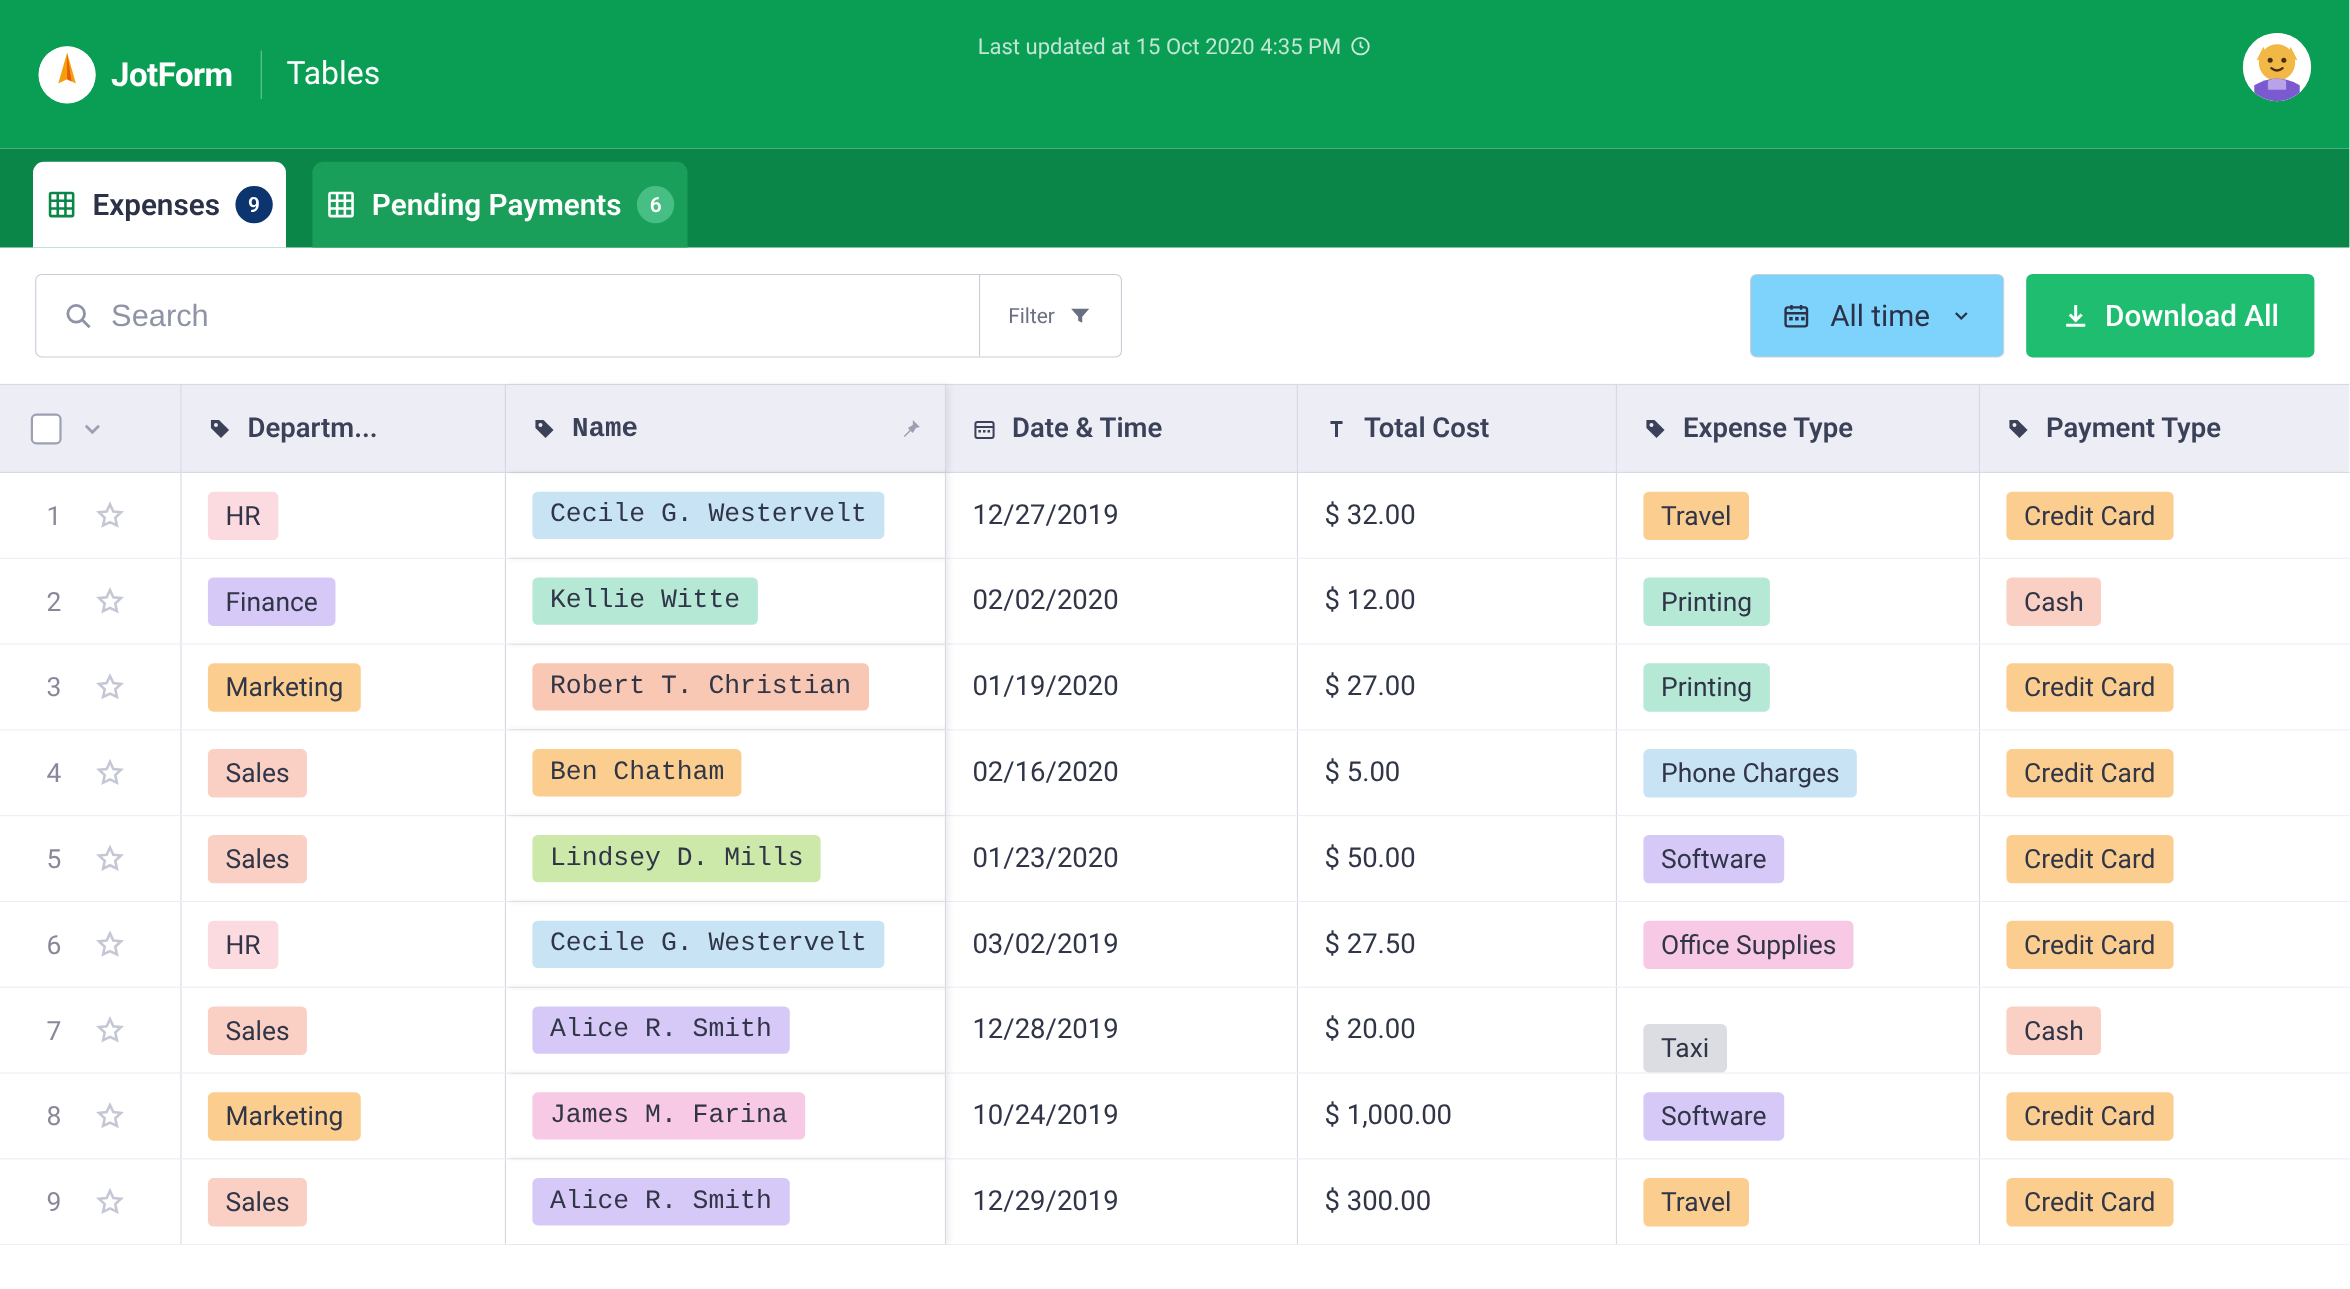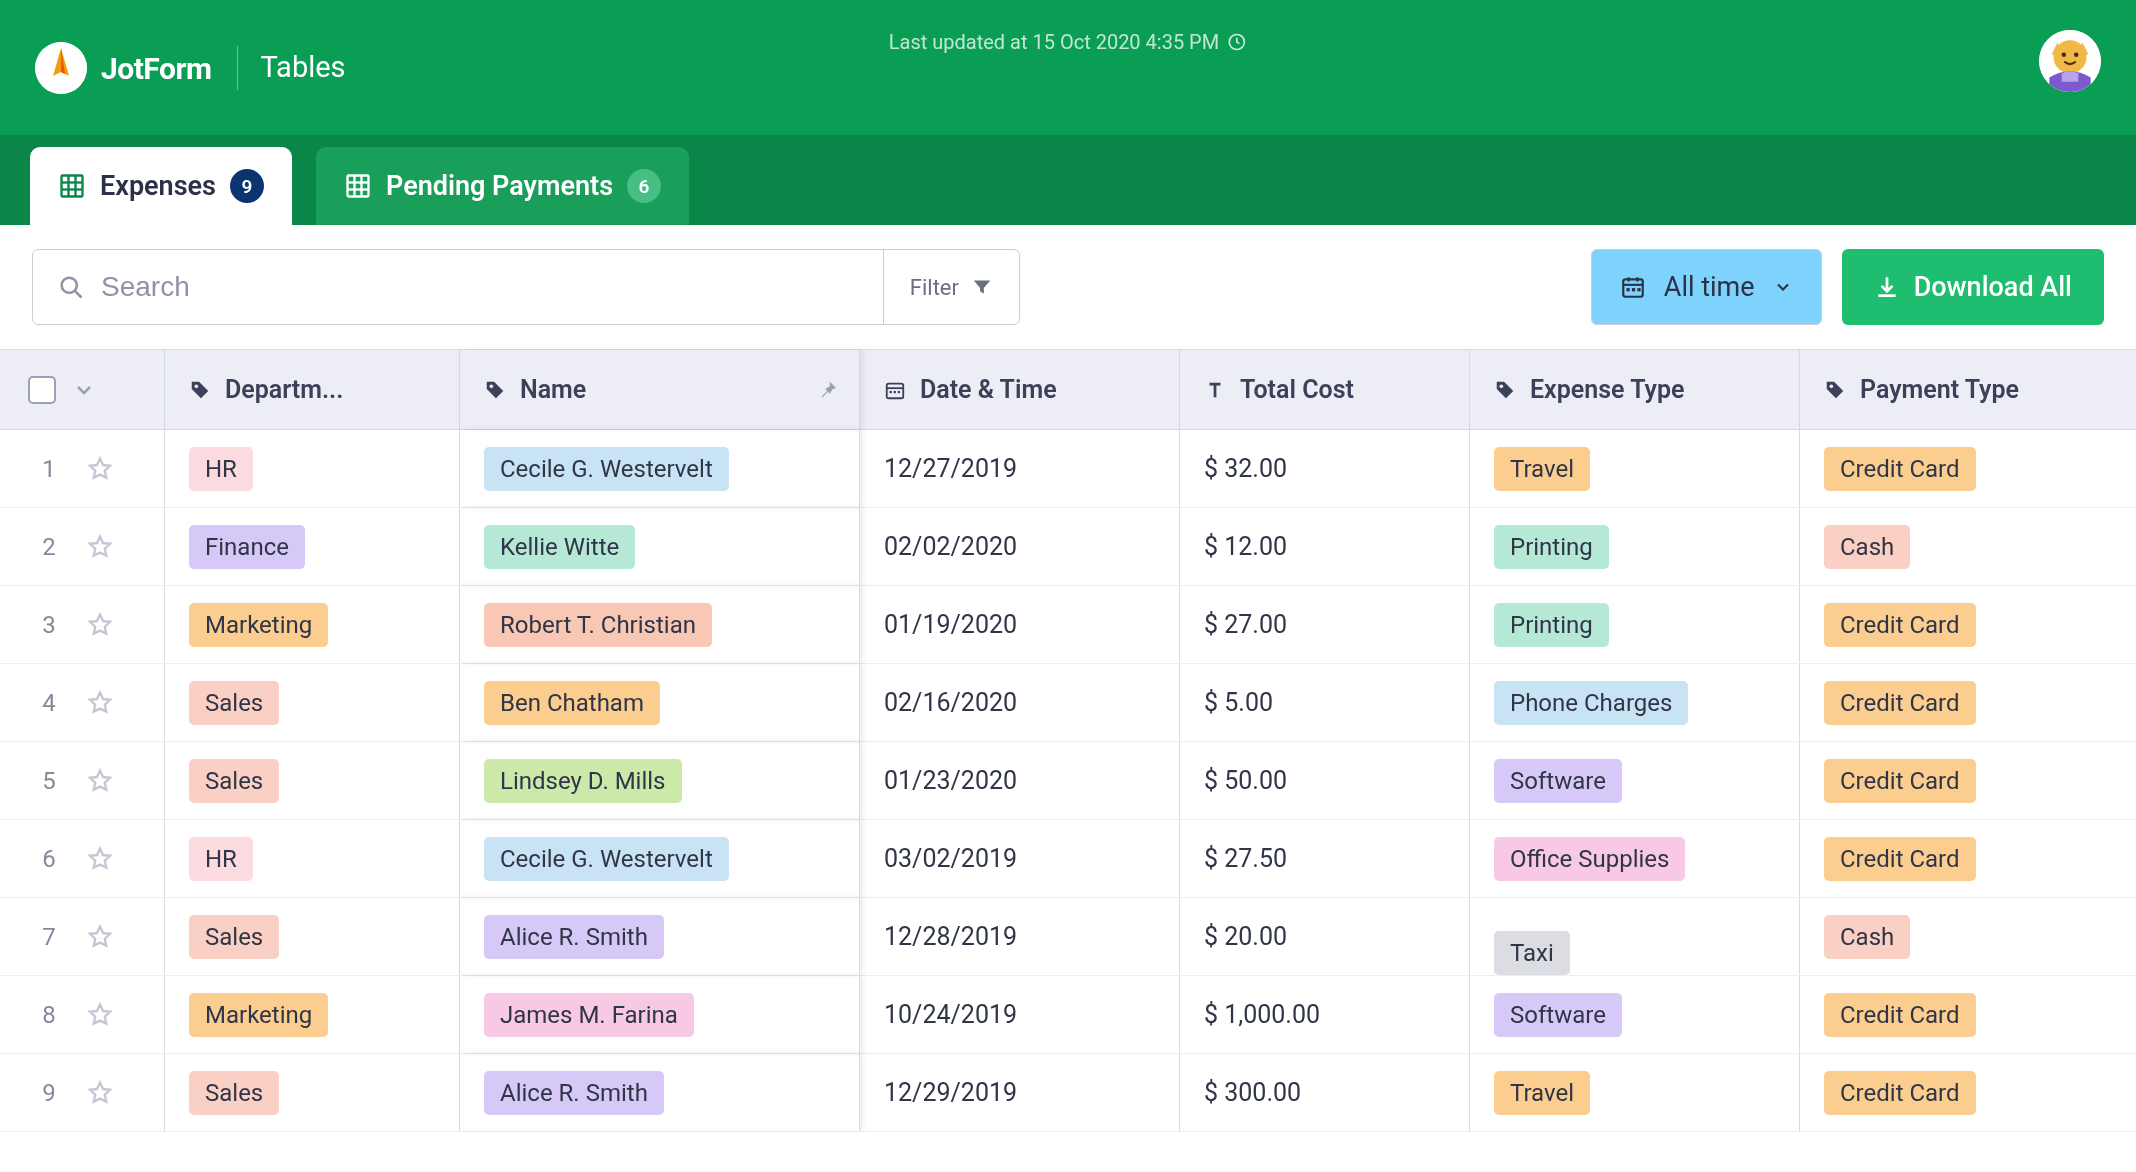--- a/index.html
+++ b/index.html
@@ -13,47 +13,47 @@
 .logo-text { color: #fff; font-size: 30px; font-weight: 700; letter-spacing: -0.5px; }
 .vr { width: 1px; height: 44px; background: rgba(255,255,255,0.4); margin: 0 22px 0 26px; margin-top: 26px; }
 .tables-text { color: #fff; font-size: 29px; font-weight: 400; margin-top: 30px; }
 .title-block { position: absolute; left: 50%; transform: translateX(-50%); top: 24px; text-align: center; }
 .page-title { color: #fff; font-size: 36px; font-weight: 500; }
 .subtitle { color: rgba(255,255,255,0.75); font-size: 20px; margin-top: 6px; display: flex; align-items: center; justify-content: center; gap: 8px; }
 .avatar { position: absolute; right: 35px; top: 30px; width: 62px; height: 62px; border-radius: 50%; background: #fff; display: flex; align-items: center; justify-content: center; overflow: hidden; }
 
 
 .tabbar { background: #0a8648; height: 90px; display: flex; align-items: flex-end; padding: 0 30px; gap: 24px; }
-.tab { display: flex; align-items: center; gap: 14px; padding: 22px 28px; font-size: 27px; font-weight: 600; border-radius: 10px 10px 0 0; cursor: pointer; }
+.tab { display: flex; align-items: center; gap: 14px; padding: 22px 12px; font-size: 27px; font-weight: 600; border-radius: 10px 10px 0 0; cursor: pointer; }
 .tab.active { background: #fff; color: #2b3247; }
 .tab.inactive { background: #1a9f5b; color: #fff; }
 .tab-icon svg { width: 28px; height: 28px; }
 .badge { min-width: 34px; height: 34px; border-radius: 17px; display: flex; align-items: center; justify-content: center; font-size: 19px; font-weight: 600; padding: 0 10px; }
 .tab.active .badge { background: #0c3570; color: #fff; }
 .tab.inactive .badge { background: #47be84; color: #fff; }
 
 
 .toolbar { display: flex; align-items: center; padding: 24px 32px; gap: 20px; }
 .search-wrap { display: flex; border: 1.5px solid #c9cdd8; border-radius: 6px; height: 76px; width: 988px; overflow: hidden; }
 .search-box { display: flex; align-items: center; gap: 16px; padding: 0 24px; flex: 1; }
 .search-box input { border: none; outline: none; font-size: 28px; color: #6a6f83; width: 100%; }
 .search-box input::placeholder { color: #8e93a6; }
-.filter-btn { border-left: 1.5px solid #c9cdd8; display: flex; align-items: center; gap: 12px; padding: 0 26px; font-size: 22px; color: #6a6f83; cursor: pointer; }
+.filter-btn { border-left: 1.5px solid #c9cdd8; display: flex; align-items: center; gap: 12px; padding: 0 26px; font-size: 19px; color: #6a6f83; cursor: pointer; }
 .spacer { flex: 1; }
 .dd-btn { border: 1.5px solid #c9cdd8; border-radius: 6px; height: 76px; display: flex; align-items: center; gap: 18px; padding: 12px 28px; font-size: 27px; color: #2b3247; cursor: pointer; background: #7dd3fc; }
 .dl-btn { background: #1fbd6f; color: #fff; border-radius: 6px; height: 76px; display: flex; align-items: center; gap: 14px; padding: 0 32px; font-size: 27px; font-weight: 500; cursor: pointer; }
 
 
 .table { border-top: 1.5px solid #d7dae4; }
 .thead { display: flex; background: #ededf5; height: 80px; border-bottom: 1.5px solid #d7dae4; }
 .th, .td { display: flex; align-items: center; padding: 0 24px; font-size: 25px; color: #2b3247; border-right: 1.5px solid #d7dae4; }
 .th { font-weight: 600; gap: 14px; color: #3b4158; }
 .col-sel { width: 165px; justify-content: flex-start; gap: 16px; padding-left: 28px; }
 .col-dept { width: 295px; }
-.col-name { width: 400px; position: relative; box-shadow: 3px 0 6px rgba(0,0,0,0.08); }
+.col-name { width: 400px; position: relative; box-shadow: 3px 0 6px rgba(0,0,0,0.08); font-family: Liberation Mono, monospace; }
 .col-date { width: 320px; }
 .col-cost { width: 290px; }
 .col-exp { width: 330px; }
 .col-pay { width: 330px; border-right: none; }
 .pin { position: absolute; right: 20px; color: #9ca0b2; }
 .row { display: flex; height: 78px; border-bottom: 1.5px solid #eceef3; }
 .row:nth-child(even) { }
 .td { font-weight: 400; color: #303547; }
 .rownum { color: #88889a; font-size: 24px; width: 42px; text-align: center; display: inline-block; }
 .star { color: #c5c8d4; }

